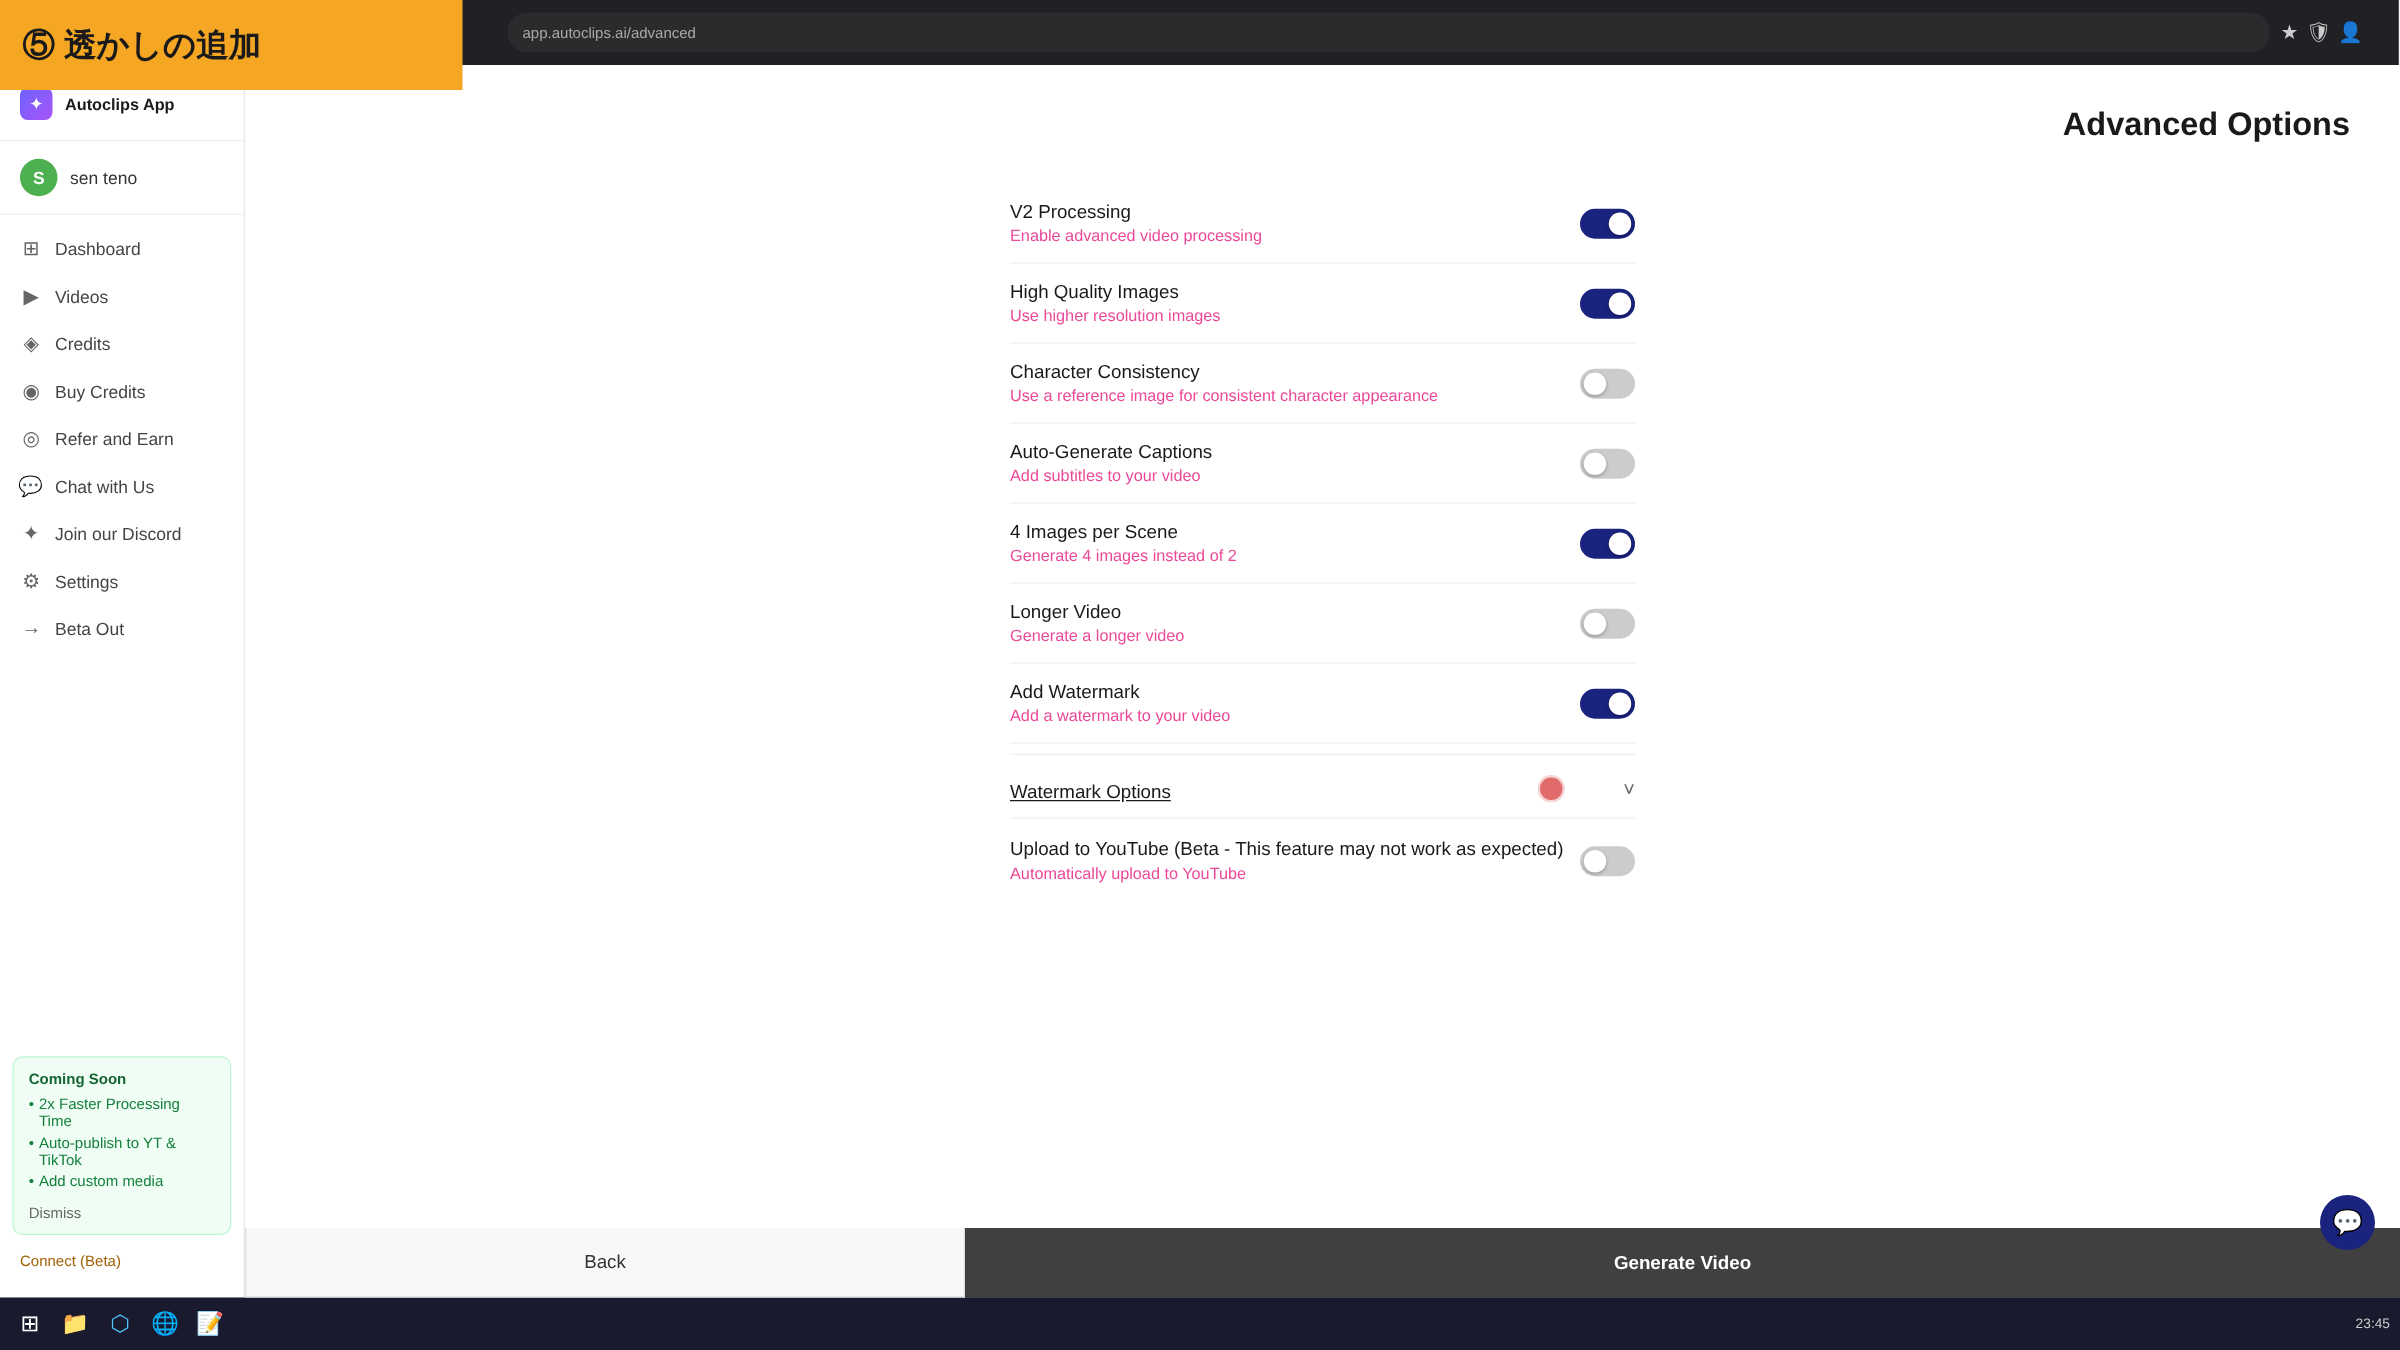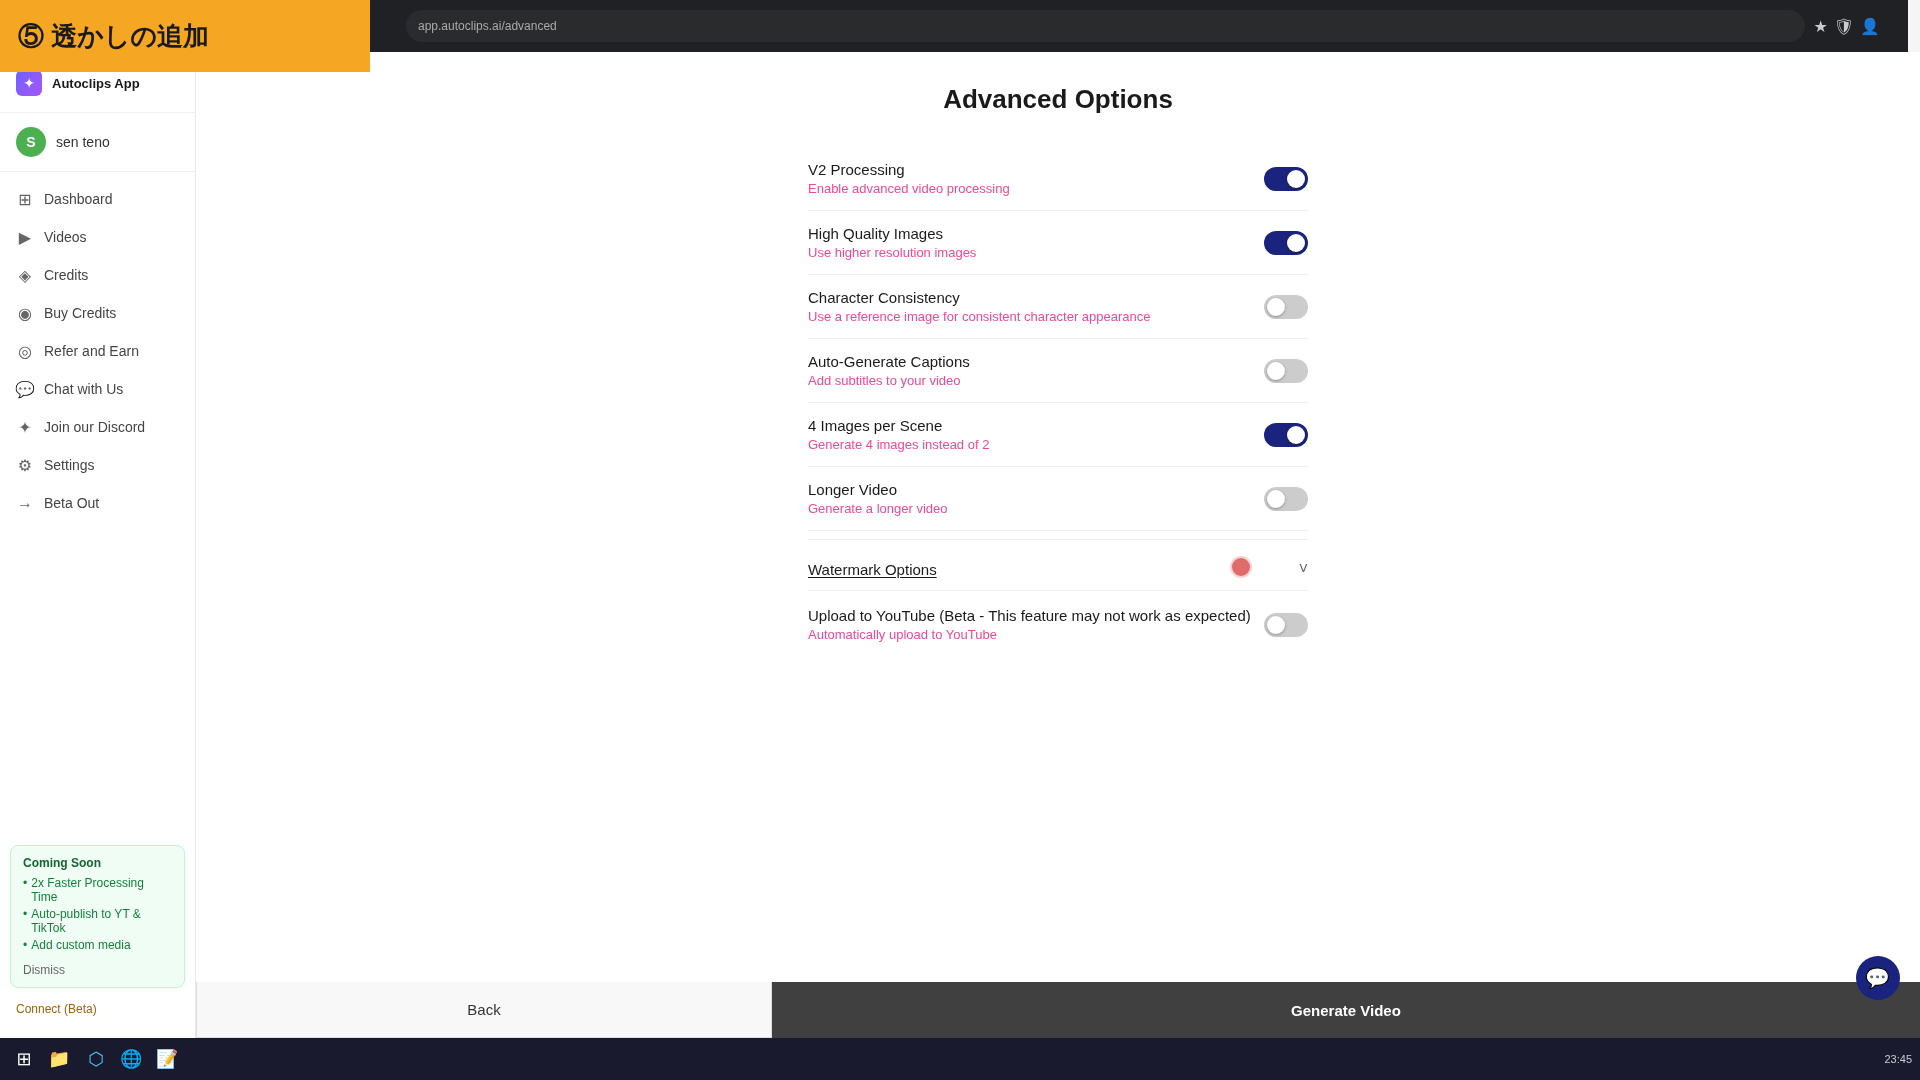--- a/index.html
+++ b/index.html
@@ -183,21 +183,21 @@
 
     
     .main-content {
       flex: 1;
       background: #ffffff;
       overflow-y: auto;
       padding: 32px 40px 120px 40px;
     }
 
     .page-title {
-      text-align: center;
+      text-align: right;
       font-size: 26px;
       font-weight: 600;
       color: #1a1a1a;
       margin-bottom: 32px;
     }
 
     
     .options-list {
       max-width: 500px;
       margin: 0 auto;
@@ -379,21 +379,21 @@
   </style>
 </head>
 <body>
 
 <div class="annotation-banner">
   <span class="annotation-text">⑤ 透かしの追加</span>
 </div>
 
 <div style="display:flex; flex-direction:column; height:1080px; width:1920px; padding-top:52px;">
 
-  <div class="browser-bar" style="position:absolute; top:0; left:0; right:12px; z-index:10;text-align:right;">
+  <div class="browser-bar" style="position:absolute; top:0; left:0; right:1px; z-index:10;text-align:right;">
     <div style="width:370px; height:52px;"></div>
     <div style="flex:1; display:flex; align-items:center; gap:8px; padding:0 16px;">
       <div class="address-bar">
         <span style="color:#aaa; font-size:12px;">app.autoclips.ai/advanced</span>
       </div>
       <div class="browser-icons-right">
         <span style="color:#ccc; font-size:16px; cursor:pointer;">★</span>
         <span style="color:#ccc; font-size:16px; cursor:pointer;">🛡</span>
         <span style="color:#ccc; font-size:16px; cursor:pointer;">👤</span>
       </div>
@@ -530,20 +530,30 @@
           <div class="option-info">
             <div class="option-label">Longer Video</div>
             <div class="option-desc">Generate a longer video</div>
           </div>
           <label class="toggle off">
             <input type="checkbox" style="">
             <span class="toggle-slider"></span>
           </label>
         </div>
 
+        <div class="option-row">
+          <div class="option-info">
+            <div class="option-label">Add Watermark</div>
+            <div class="option-desc">Add a watermark to your video</div>
+          </div>
+          <label class="toggle on">
+            <input type="checkbox" checked="" style="">
+            <span class="toggle-slider"></span>
+          </label>
+        </div>
 
         <div class="watermark-section">
           <div class="watermark-header" style="position:relative;">
             <span class="watermark-label">Watermark Options</span>
             <span class="chevron-icon">˅</span>
 
             <div class="cursor-dot" style="position:absolute; right:56px; top:8px;"></div>
           </div>
         </div>
 

